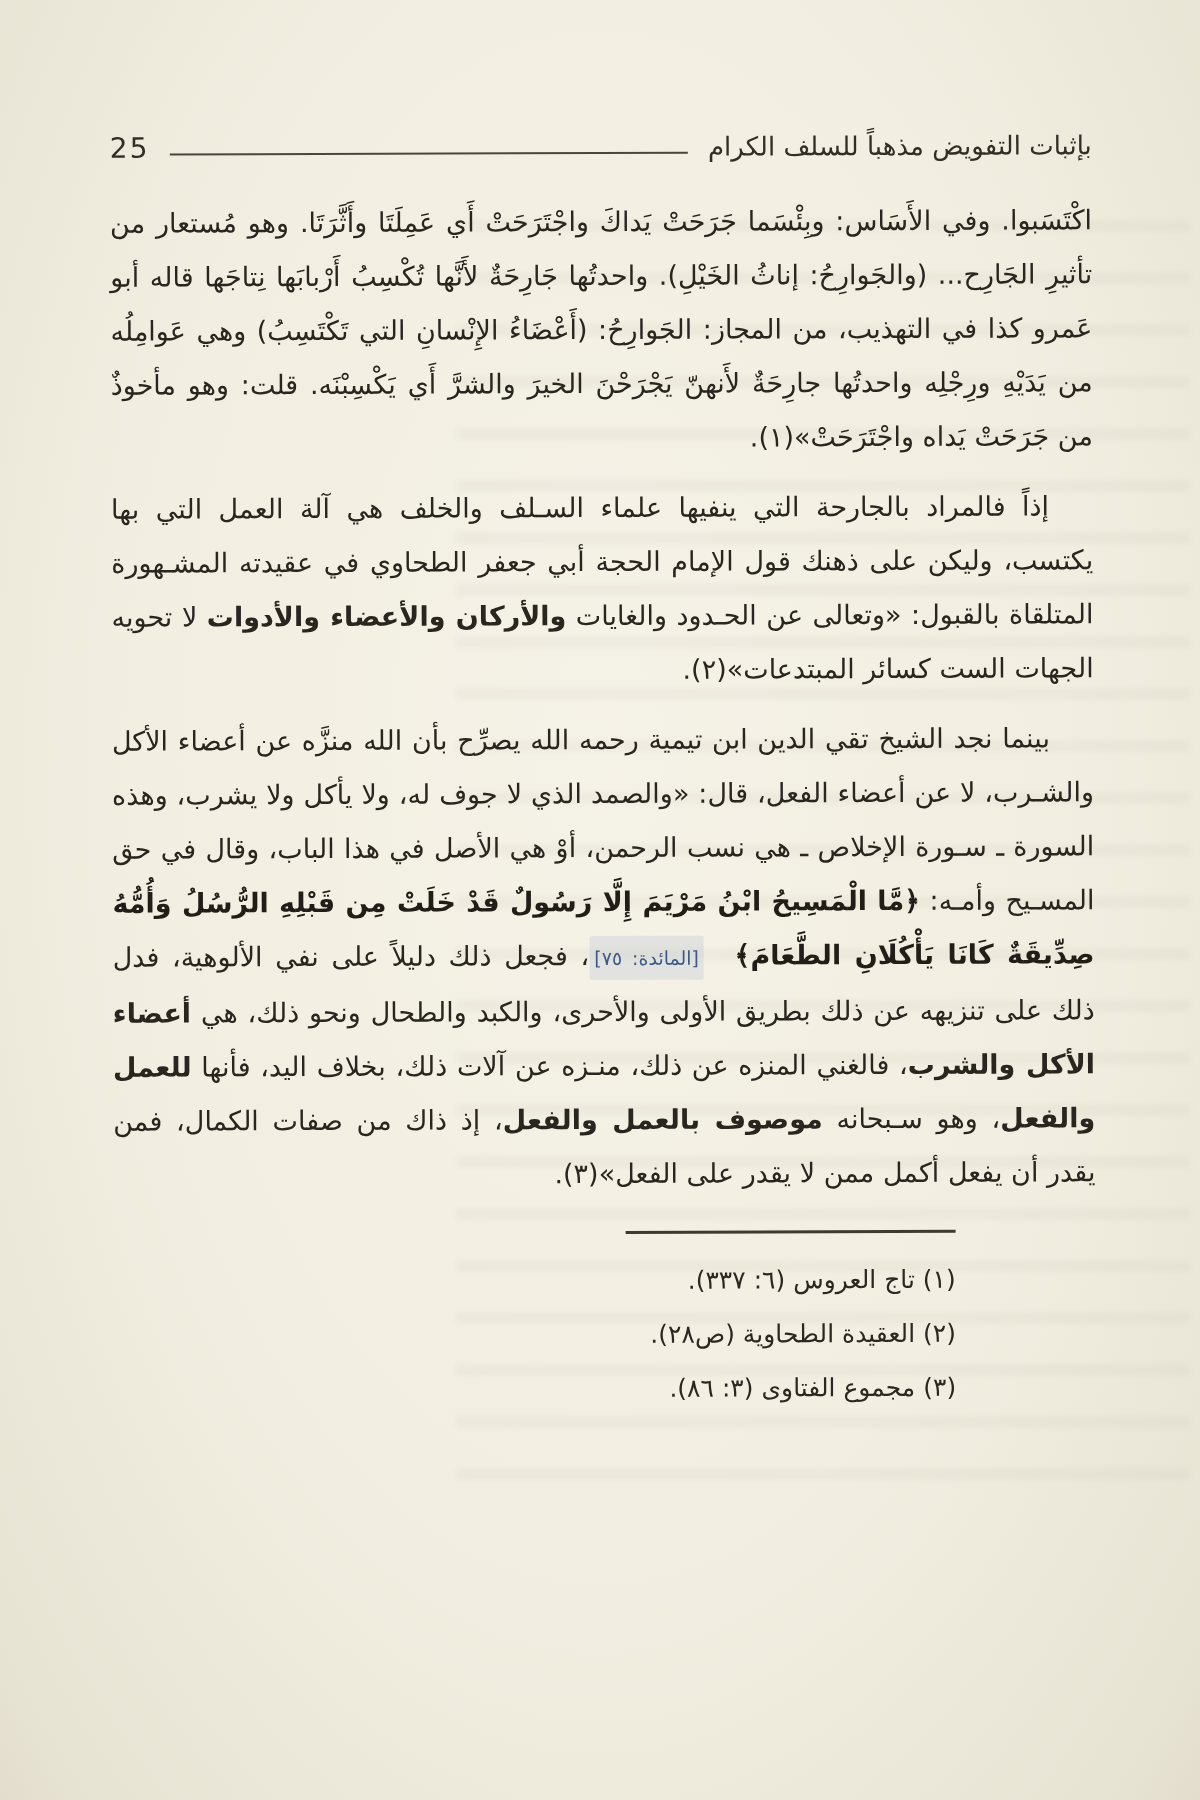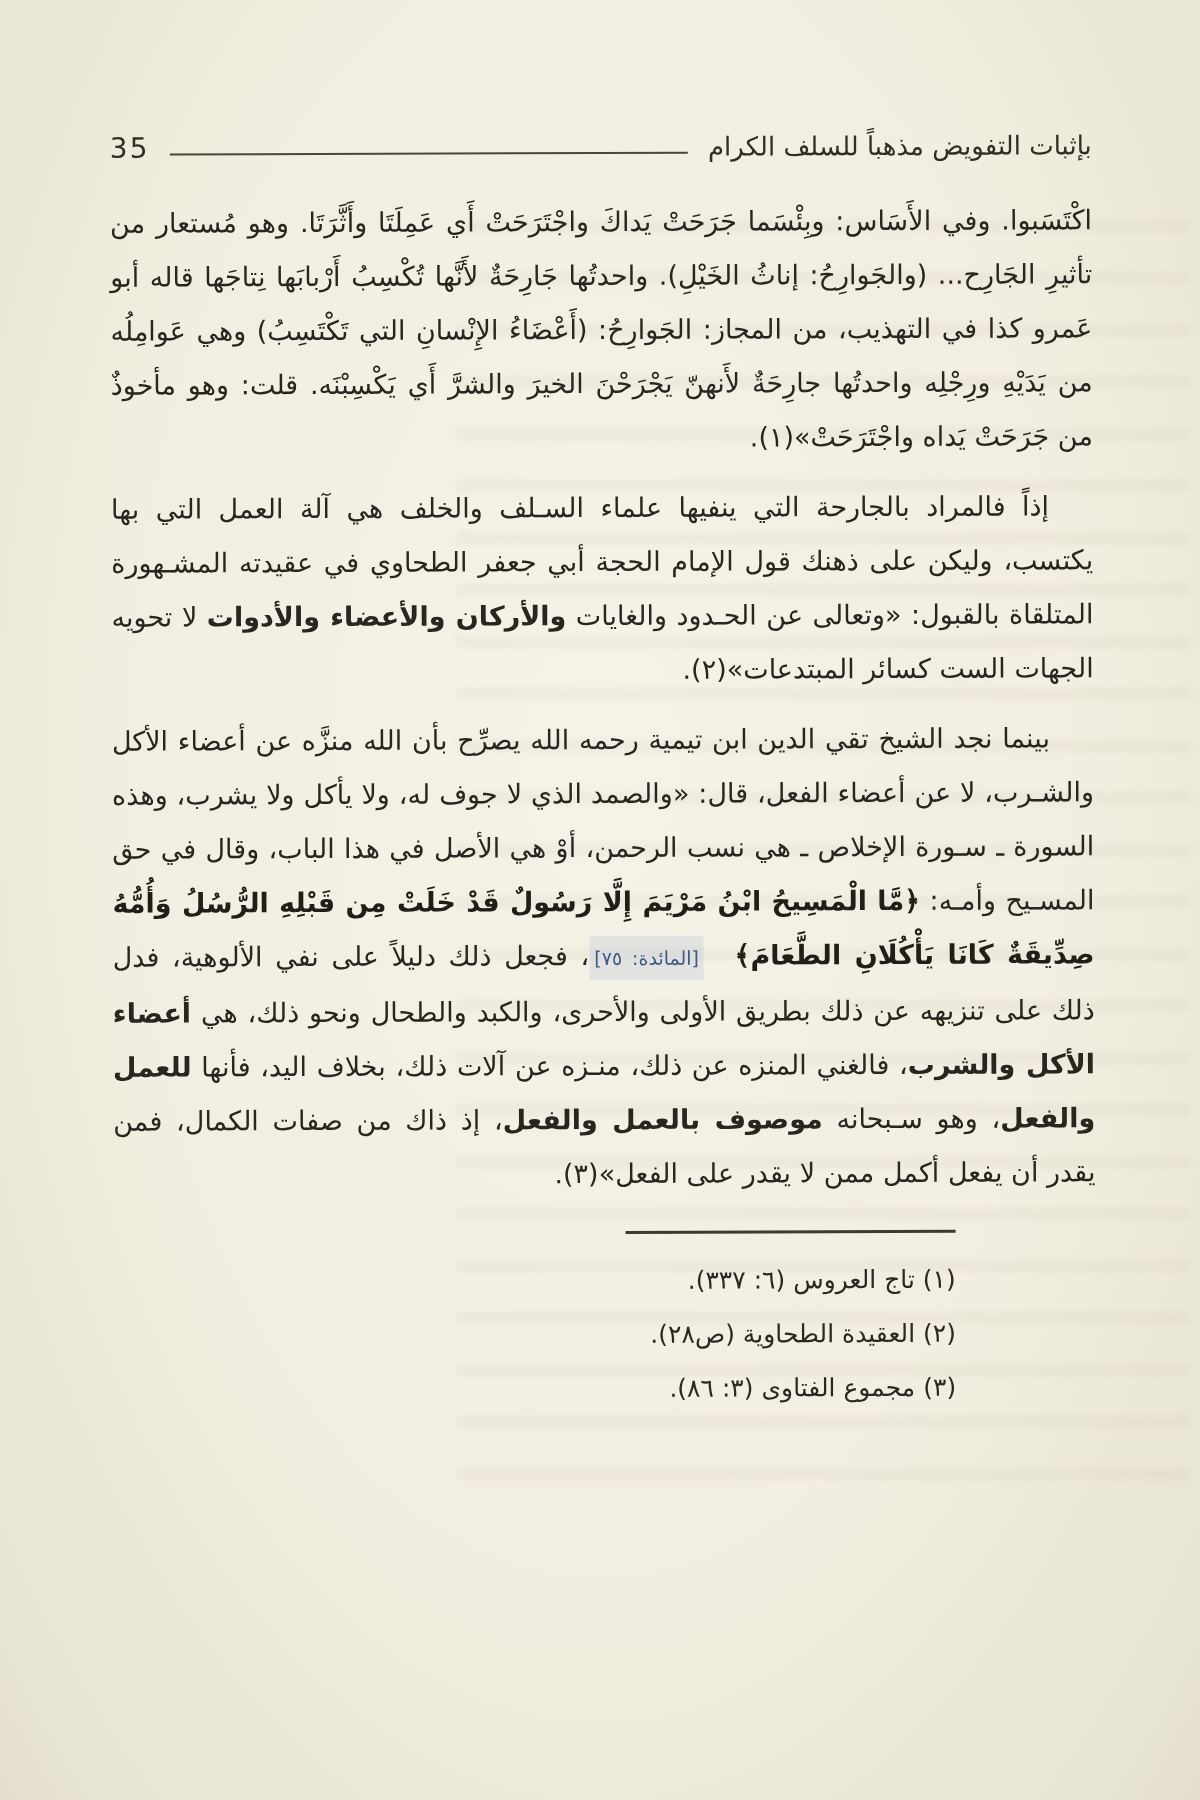--- a/index.html
+++ b/index.html
@@ -92,21 +92,21 @@
 <body>
 
 <div class="page">
   <div class="bleed"></div>
 
   <div class="sheet" lang="ar" dir="rtl">
 
     <header class="hdr">
       <span class="hdr-title">بإثبات التفويض مذهباً للسلف الكرام</span>
       <span class="hdr-rule"></span>
-      <span class="pg-num">35</span>
+      <span class="pg-num">25</span>
     </header>
 
     <main class="body-text">
 
       <p class="para"><span>اكْتَسَبوا. وفي الأَسَاس: وبِئْسَما جَرَحَتْ يَداكَ واجْتَرَحَتْ أَي عَمِلَتَا وأَثَّرَتَا. وهو مُستعار من تأثيرِ الجَارِح... (والجَوارِحُ: إناثُ الخَيْلِ). واحدتُها جَارِحَةٌ لأَنَّها تُكْسِبُ أَرْبابَها نِتاجَها قاله أبو عَمرو كذا في التهذيب، من المجاز: الجَوارِحُ: (أَعْضَاءُ الإِنْسانِ التي تَكْتَسِبُ) وهي عَوامِلُه من يَدَيْهِ ورِجْلِه واحدتُها جارِحَةٌ لأَنهنّ يَجْرَحْنَ الخيرَ والشرَّ أَي يَكْسِبْنَه. قلت: وهو مأخوذٌ من جَرَحَتْ يَداه واجْتَرَحَتْ»(١).</span></p>
 
       <p class="para indent"><span>إذاً فالمراد بالجارحة التي ينفيها علماء السـلف والخلف هي آلة العمل التي بها يكتسب، وليكن على ذهنك قول الإمام الحجة أبي جعفر الطحاوي في عقيدته المشـهورة المتلقاة بالقبول: «وتعالى عن الحـدود والغايات </span><span class="bold">والأركان والأعضاء والأدوات</span><span> لا تحويه الجهات الست كسائر المبتدعات»(٢).</span></p>
 
       <p class="para indent"><span>بينما نجد الشيخ تقي الدين ابن تيمية رحمه الله يصرِّح بأن الله منزَّه عن أعضاء الأكل والشـرب، لا عن أعضاء الفعل، قال: «والصمد الذي لا جوف له، ولا يأكل ولا يشرب، وهذه السورة ـ سـورة الإخلاص ـ هي نسب الرحمن، أوْ هي الأصل في هذا الباب، وقال في حق المسـيح وأمـه: </span><span class="verse">﴿مَّا الْمَسِيحُ ابْنُ مَرْيَمَ إِلَّا رَسُولٌ قَدْ خَلَتْ مِن قَبْلِهِ الرُّسُلُ وَأُمُّهُ صِدِّيقَةٌ كَانَا يَأْكُلَانِ الطَّعَامَ﴾</span> <span class="ref">[المائدة: ٧٥]</span><span>، فجعل ذلك دليلاً على نفي الألوهية، فدل ذلك على تنزيهه عن ذلك بطريق الأولى والأحرى، والكبد والطحال ونحو ذلك، هي </span><span class="bold">أعضاء الأكل والشرب</span><span>، فالغني المنزه عن ذلك، منـزه عن آلات ذلك، بخلاف اليد، فأنها </span><span class="bold">للعمل والفعل</span><span>، وهو سـبحانه </span><span class="bold">موصوف بالعمل والفعل</span><span>، إذ ذاك من صفات الكمال، فمن يقدر أن يفعل أكمل ممن لا يقدر على الفعل»(٣).</span></p>
 

